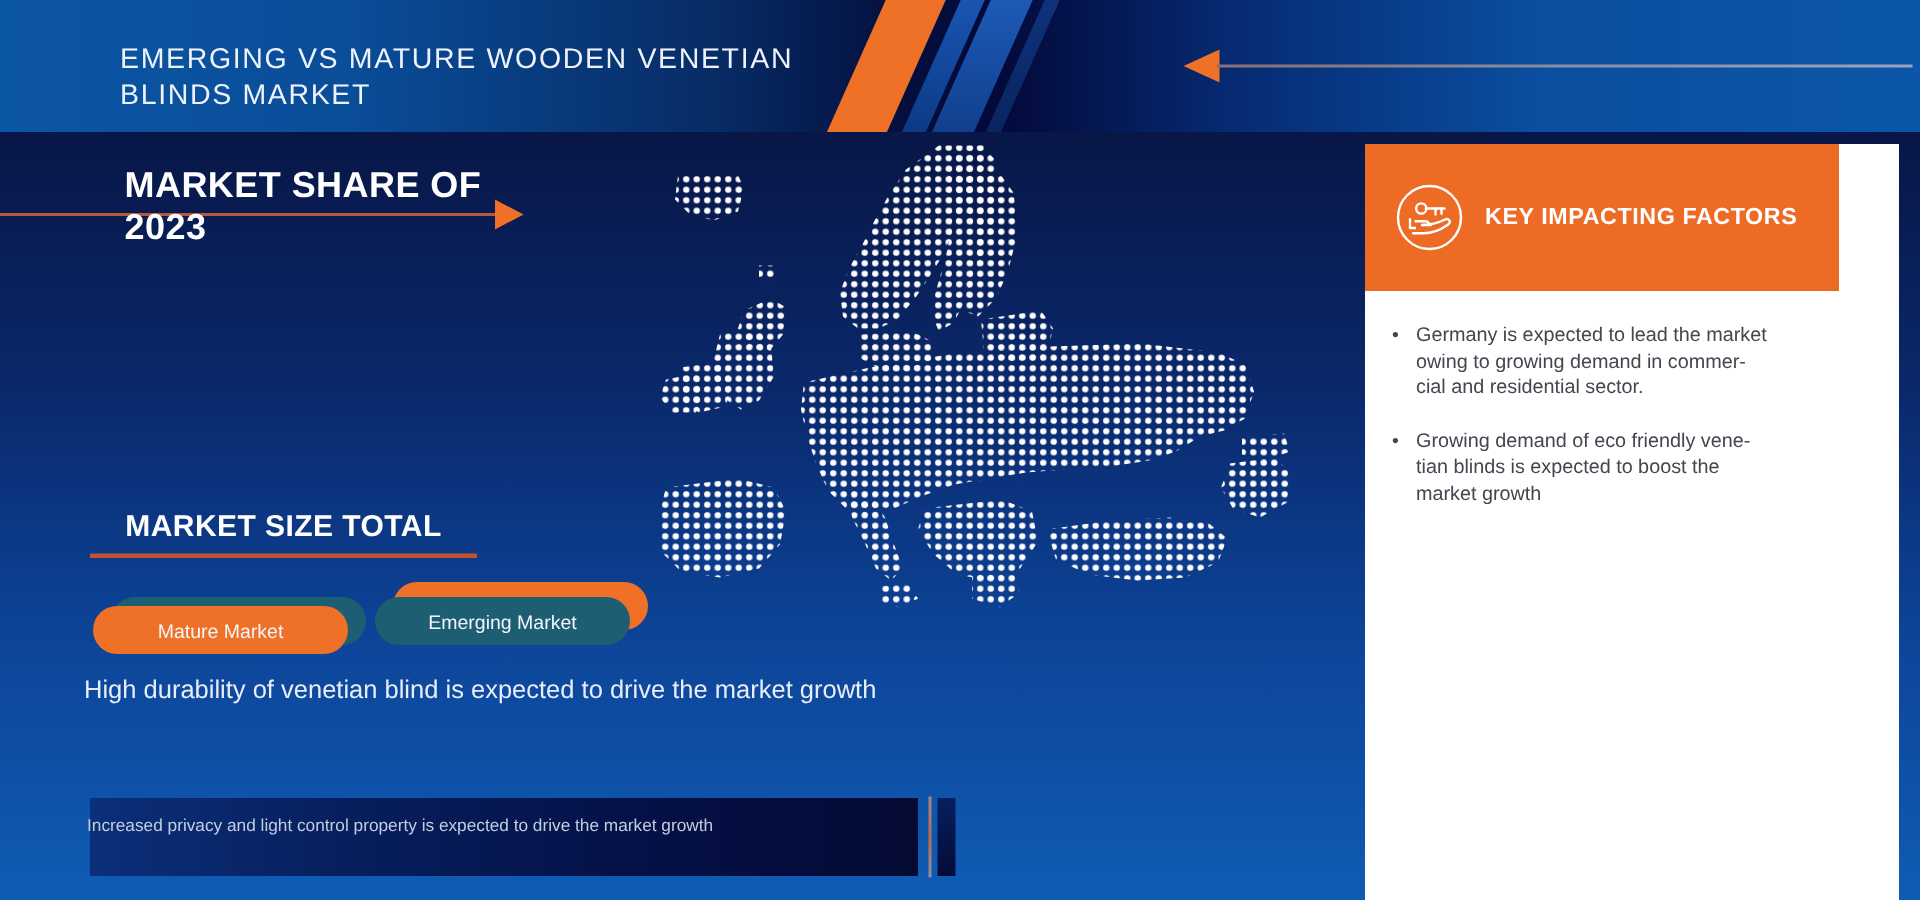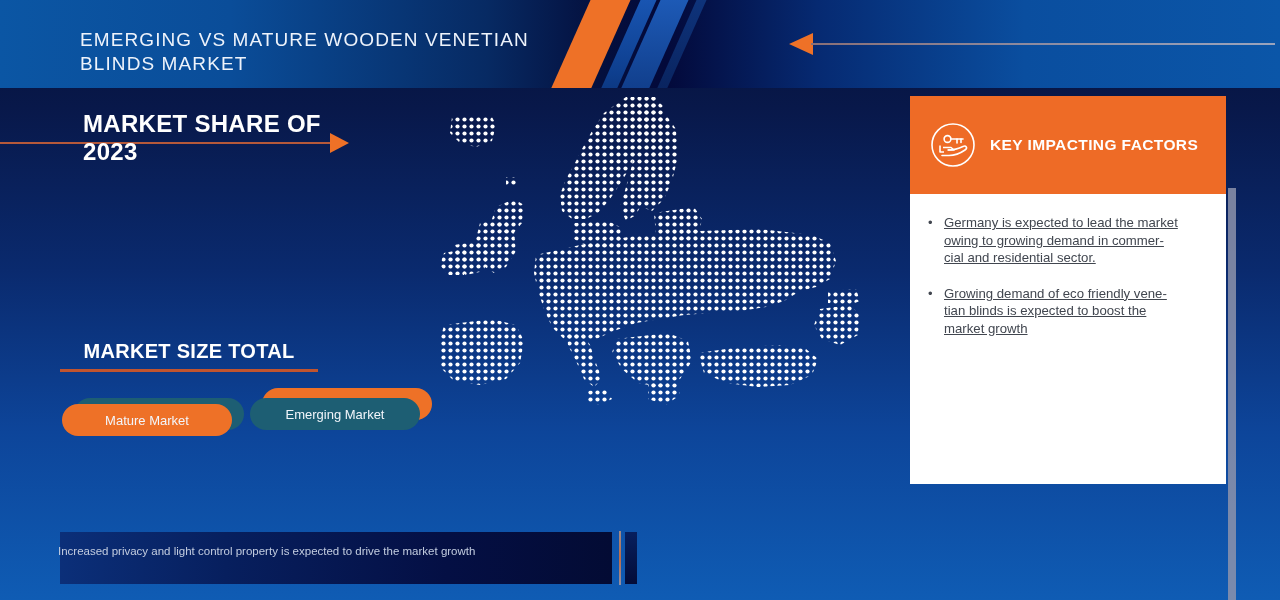--- a/index.html
+++ b/index.html
@@ -63,30 +63,30 @@
   .footer{position:absolute;left:60px;top:532px;width:552px;height:52px;
       background:linear-gradient(90deg,#0b2f79 0%,#071f5e 30%,#040f44 70%,#030b34 100%);}
   .footer-text{position:absolute;left:58px;top:545px;width:530px;color:#c3cde0;font-size:11.5px;}
   .footer-tick{position:absolute;left:619px;top:531px;width:2px;height:54px;
       background:linear-gradient(180deg,#9b8a8c 0%,#c06a44 50%,#8d8fa6 100%);}
   .footer-tail{position:absolute;left:625px;top:532px;width:12px;height:52px;
       background:linear-gradient(180deg,#071f5e 0%,#030c38 100%);}
 
   
   .card-shadow{position:absolute;left:1228px;top:188px;width:8px;height:412px;background:#8d93ab;opacity:.85;}
-  .card{position:absolute;left:910px;top:96px;width:316px;height:388px;background:#ffffff;}
+  .card{position:absolute;left:910px;top:96px;width:316px;height:504px;background:#ffffff;padding-left:40px;}
   .card-head{position:absolute;left:0;top:0;width:316px;height:98px;background:#ee6b26;
       display:flex;align-items:center;}
   .card-icon{margin-left:20px;width:46px;height:46px;flex:0 0 46px;}
   .card-title{margin-left:14px;color:#ffffff;font-size:15.5px;font-weight:bold;letter-spacing:.4px;}
 
   .bullets{position:absolute;left:18px;top:118px;width:288px;}
   .bullet{display:flex;margin-bottom:18px;}
   .bullet .dot{flex:0 0 16px;color:#41464f;font-size:13px;line-height:18px;}
-  .bullet .btxt{color:#41464f;font-size:13.2px;line-height:17.5px;white-space:pre-line;text-decoration:underline;}
+  .bullet .btxt{color:#41464f;font-size:13.2px;line-height:17.5px;white-space:pre-line;}
 </style>
 </head>
 <body>
 
 <div id="stage">
 
   <div class="header-band">
     <div class="hdr-stripe stripe-orange"></div>
     <div class="hdr-stripe stripe-blue1"></div>
     <div class="hdr-stripe stripe-blue2"></div>
@@ -173,20 +173,21 @@
     <div class="pill-shadow p1-shadow"></div>
     <div class="pill p1">
       <span>Mature Market</span>
     </div>
     <div class="pill-shadow p2-shadow"></div>
     <div class="pill p2">
       <span>Emerging Market</span>
     </div>
   </div>
 
+  <div class="body-text">High durability of venetian blind is expected to drive the market growth</div>
 
   <div class="footer"></div>
   <div class="footer-tick"></div>
   <div class="footer-tail"></div>
   <div class="footer-text">Increased privacy and light control property is expected to drive the market growth</div>
 
   <div class="card-shadow"></div>
   <div class="card">
 
     <div class="card-head">

